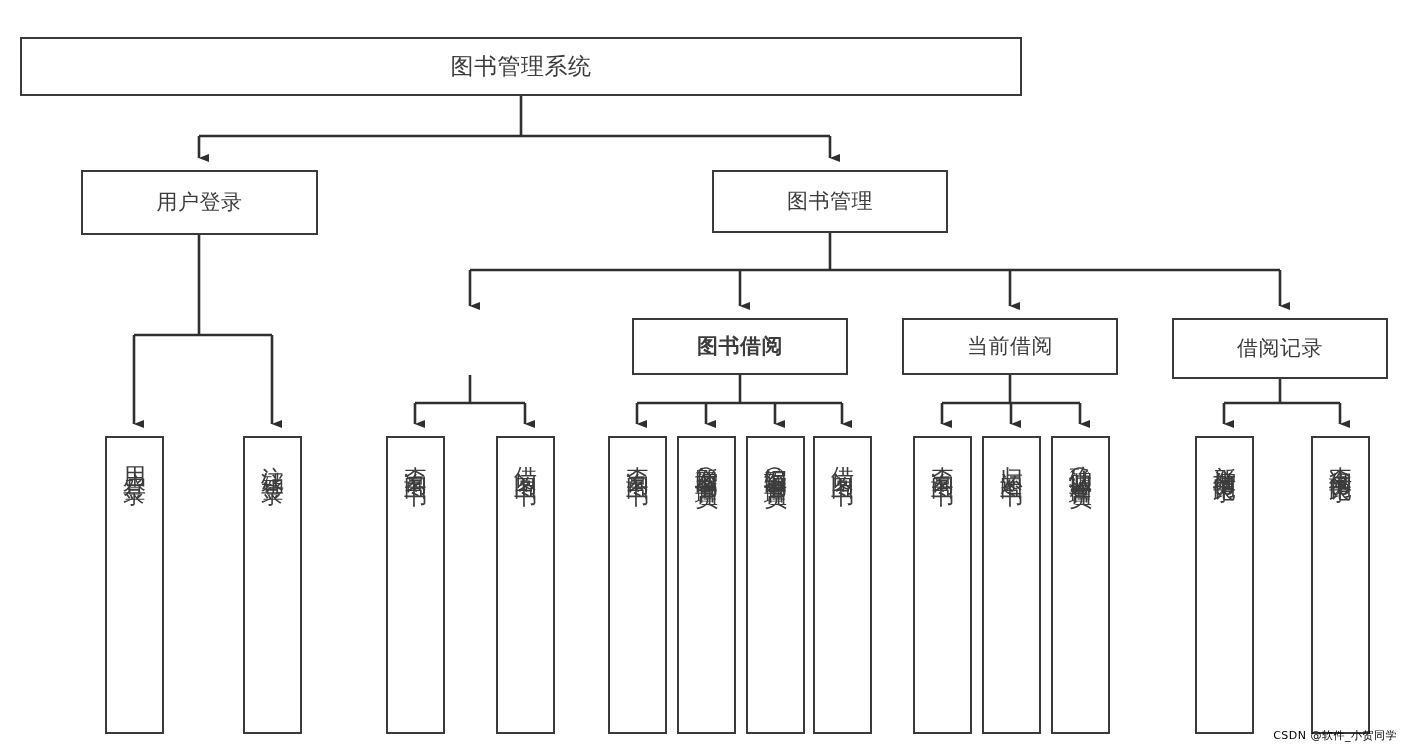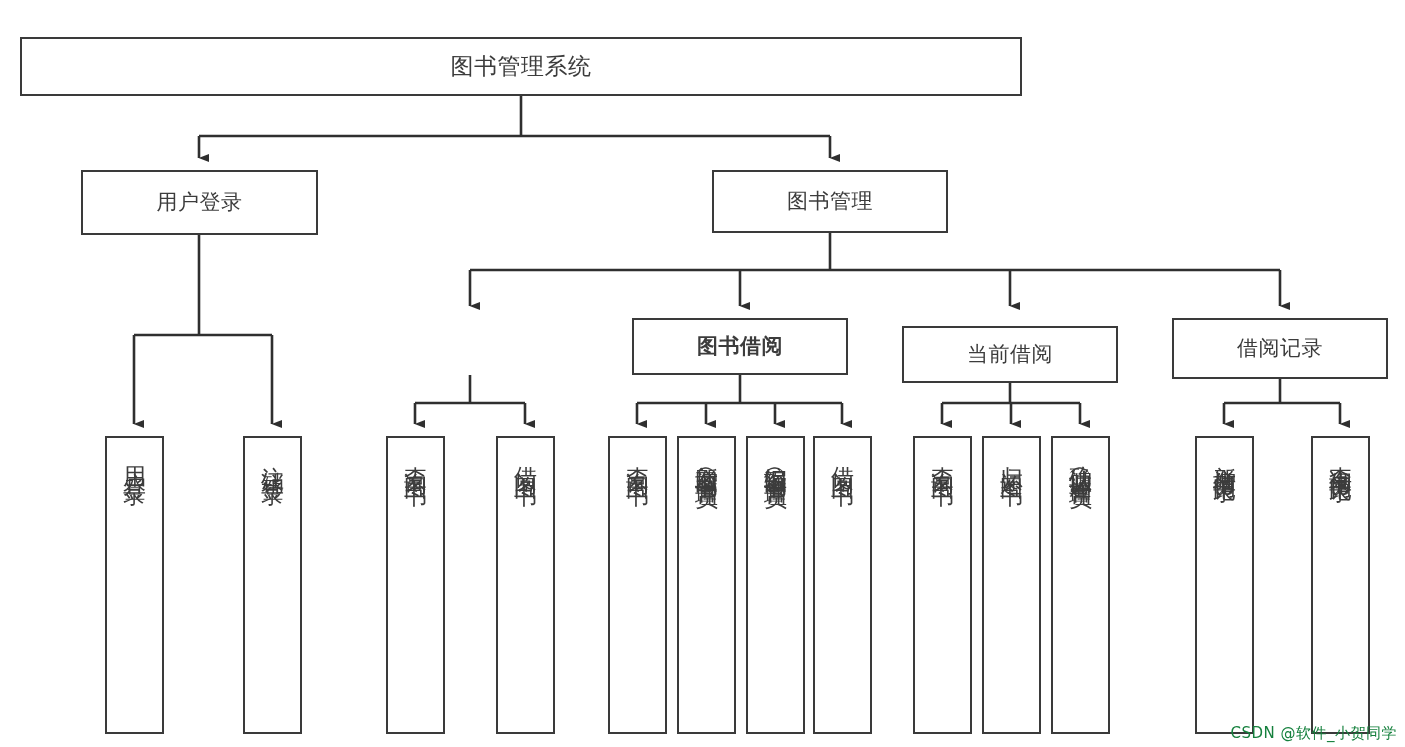--- a/index.html
+++ b/index.html
@@ -60,22 +60,22 @@
     letter-spacing:6px;
     white-space:nowrap;
     margin:0 auto;
   }
   .node.leaf.tall .label{ letter-spacing:3px; }
   
   #watermark{
     position:absolute;
     right:8px;
     bottom:4px;
-    font-size:15px;
-    color:#15803d;
+    font-size:11px;
+    color:#000000;
     letter-spacing:0.5px;
     z-index:6;
     user-select:none;
     white-space:nowrap;
   }
 </style>
 </head>
 <body>
 
 <div id="diagram-root">
@@ -137,21 +137,21 @@
   <div class="node h1" style="left:81px;top:170px;width:237px;height:65px;">
     <span class="label">用户登录</span>
   </div>
   <div class="node h1" style="left:712px;top:170px;width:236px;height:63px;">
     <span class="label">图书管理</span>
   </div>
 
   <div class="node h2" style="left:632px;top:318px;width:216px;height:57px;font-weight:bold;">
     <span class="label">图书借阅</span>
   </div>
-  <div class="node h2" style="left:902px;top:318px;width:216px;height:57px;margin-top:8px;">
+  <div class="node h2" style="left:902px;top:318px;width:216px;height:57px;">
     <span class="label">当前借阅</span>
   </div>
   <div class="node h2" style="left:1172px;top:318px;width:216px;height:61px;">
     <span class="label">借阅记录</span>
   </div>
 
   <div class="node leaf" style="left:105px;top:436px;width:59px;height:298px;">
     <span class="label">用户登录</span>
   </div>
   <div class="node leaf" style="left:243px;top:436px;width:59px;height:298px;">

